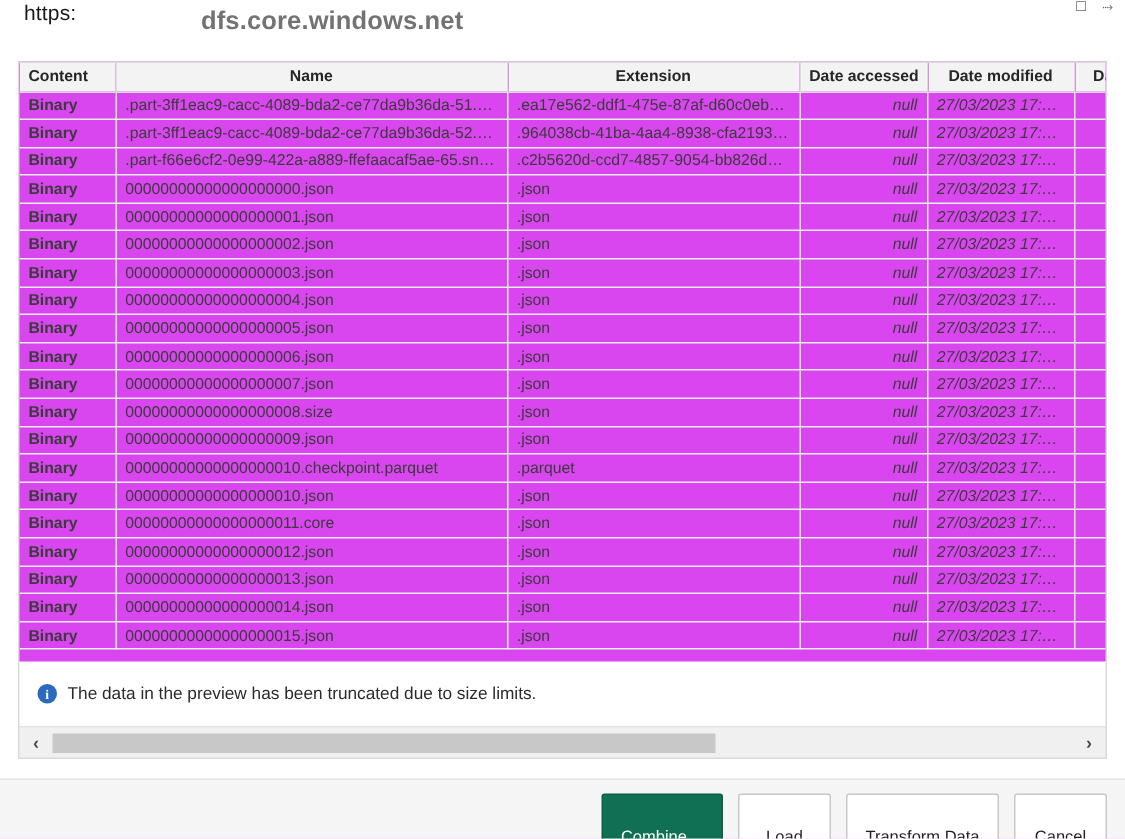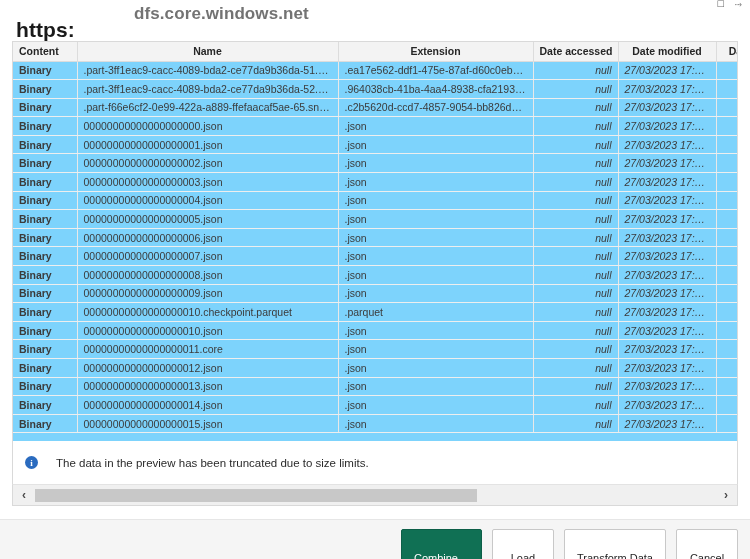--- a/index.html
+++ b/index.html
@@ -18,36 +18,36 @@
     display: flex; gap: 10px; align-items: flex-start;
     color: #6b6b6b;
   }
   .winctl .glyph { font-size: 9px; line-height: 8px; }
 
   
   .title-row {
     position: absolute; left: 0; top: 0; width: 750px; height: 34px;
   }
   .title-scheme {
-    position: absolute; left: 16px; top: 18px;
-    font-size: 21px; font-weight: 700; color: #1a1a1a;
+    position: absolute; left: 16px; top: 0;
+    font-size: 14px; font-weight: 400; color: #1a1a1a;
     letter-spacing: 0.1px;
   }
   .title-host {
     position: absolute; left: 134px; top: 4px;
     font-size: 17px; font-weight: 700; color: #737373;
     letter-spacing: 0.1px;
   }
 
   
   .grid {
     position: absolute; left: 12px; top: 41px;
     width: 726px; height: 443px;
     border: 1px solid #d9d9d9;
-    background: #7dd3fc;
+    background: #d946ef;
     overflow: hidden;
   }
   table.pq {
     border-collapse: collapse;
     table-layout: fixed;
     width: 760px;
     font-size: 10.5px;
   }
   table.pq th {
     background: #f3f3f3;
@@ -95,21 +95,21 @@
   }
   .info-icon {
     width: 13px; height: 13px; border-radius: 50%;
     background: #2a6bbf;
     display: inline-flex; align-items: center; justify-content: center;
     color: #fff; font-size: 9px; font-weight: 700;
     font-family: "Liberation Serif", serif;
     flex: 0 0 auto;
   }
   .notice-text {
-    margin-left: 18px; font-size: 11.5px; color: #2b2b2b;
+    margin-left: 7px; font-size: 11.5px; color: #2b2b2b;
   }
 
   
   .hscroll {
     position: absolute; left: 12px; top: 484px;
     width: 726px; height: 22px;
     background: #f0f0f0;
     border: 1px solid #d9d9d9;
     border-top: 1px solid #e3e3e3;
     display: flex; align-items: center;
@@ -283,21 +283,21 @@
           <tr>
             <td class="content-cell">Binary</td>
             <td>00000000000000000007.json</td>
             <td>.json</td>
             <td class="null-cell">null</td>
             <td class="date-cell">27/03/2023 17:19:39</td>
             <td></td>
           </tr>
           <tr>
             <td class="content-cell">Binary</td>
-            <td>00000000000000000008.json</td>
+            <td>00000000000000000008.size</td>
             <td>.json</td>
             <td class="null-cell">null</td>
             <td class="date-cell">27/03/2023 17:19:41</td>
             <td></td>
           </tr>
           <tr>
             <td class="content-cell">Binary</td>
             <td>00000000000000000009.json</td>
             <td>.json</td>
             <td class="null-cell">null</td>

